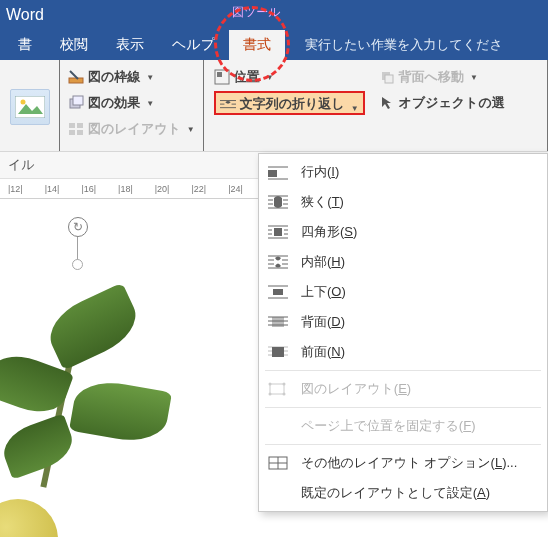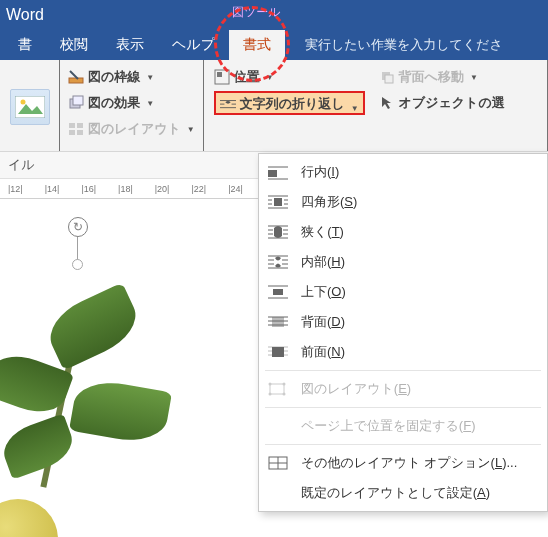--- a/index.html
+++ b/index.html
@@ -213,43 +213,43 @@
           <rect x="1" y="6" width="9" height="7" fill="#666"></rect>
           <line x1="1" y1="15" x2="21" y2="15" stroke="#666"></line>
         </svg>
       </span>
     <span><span>行内</span>(<span class="underline-key">I</span>)</span>
   </div>
   <div class="mrow">
     <span class="micon">
         <svg viewBox="0 0 22 16">
           <line x1="1" y1="2" x2="21" y2="2" stroke="#666"></line>
+          <line x1="1" y1="6" x2="6" y2="6" stroke="#666"></line>
+          <line x1="16" y1="6" x2="21" y2="6" stroke="#666"></line>
+          <line x1="1" y1="10" x2="6" y2="10" stroke="#666"></line>
+          <line x1="16" y1="10" x2="21" y2="10" stroke="#666"></line>
+          <line x1="1" y1="14" x2="21" y2="14" stroke="#666"></line>
+          <path d="M7 4 Q11 0 15 4 L15 12 Q11 16 7 12 Z" fill="#666"></path>
+        </svg>
+      </span>
+    <span><span>狭く</span>(<span class="underline-key">T</span>)</span>
+  </div>
+  <div class="mrow">
+    <span class="micon">
+        <svg viewBox="0 0 22 16">
+          <line x1="1" y1="2" x2="21" y2="2" stroke="#666"></line>
           <line x1="1" y1="6" x2="5" y2="6" stroke="#666"></line>
           <line x1="17" y1="6" x2="21" y2="6" stroke="#666"></line>
           <line x1="1" y1="10" x2="5" y2="10" stroke="#666"></line>
           <line x1="17" y1="10" x2="21" y2="10" stroke="#666"></line>
           <line x1="1" y1="14" x2="21" y2="14" stroke="#666"></line>
           <rect x="7" y="4" width="8" height="8" fill="#666"></rect>
         </svg>
       </span>
     <span><span>四角形</span>(<span class="underline-key">S</span>)</span>
-  </div>
-  <div class="mrow">
-    <span class="micon">
-        <svg viewBox="0 0 22 16">
-          <line x1="1" y1="2" x2="21" y2="2" stroke="#666"></line>
-          <line x1="1" y1="6" x2="6" y2="6" stroke="#666"></line>
-          <line x1="16" y1="6" x2="21" y2="6" stroke="#666"></line>
-          <line x1="1" y1="10" x2="6" y2="10" stroke="#666"></line>
-          <line x1="16" y1="10" x2="21" y2="10" stroke="#666"></line>
-          <line x1="1" y1="14" x2="21" y2="14" stroke="#666"></line>
-          <path d="M7 4 Q11 0 15 4 L15 12 Q11 16 7 12 Z" fill="#666"></path>
-        </svg>
-      </span>
-    <span><span>狭く</span>(<span class="underline-key">T</span>)</span>
   </div>
   <div class="mrow">
     <span class="micon">
         <svg viewBox="0 0 22 16">
           <line x1="1" y1="2" x2="21" y2="2" stroke="#666"></line>
           <line x1="1" y1="6" x2="7" y2="6" stroke="#666"></line>
           <line x1="15" y1="6" x2="21" y2="6" stroke="#666"></line>
           <line x1="1" y1="10" x2="7" y2="10" stroke="#666"></line>
           <line x1="15" y1="10" x2="21" y2="10" stroke="#666"></line>
           <line x1="1" y1="14" x2="21" y2="14" stroke="#666"></line>

